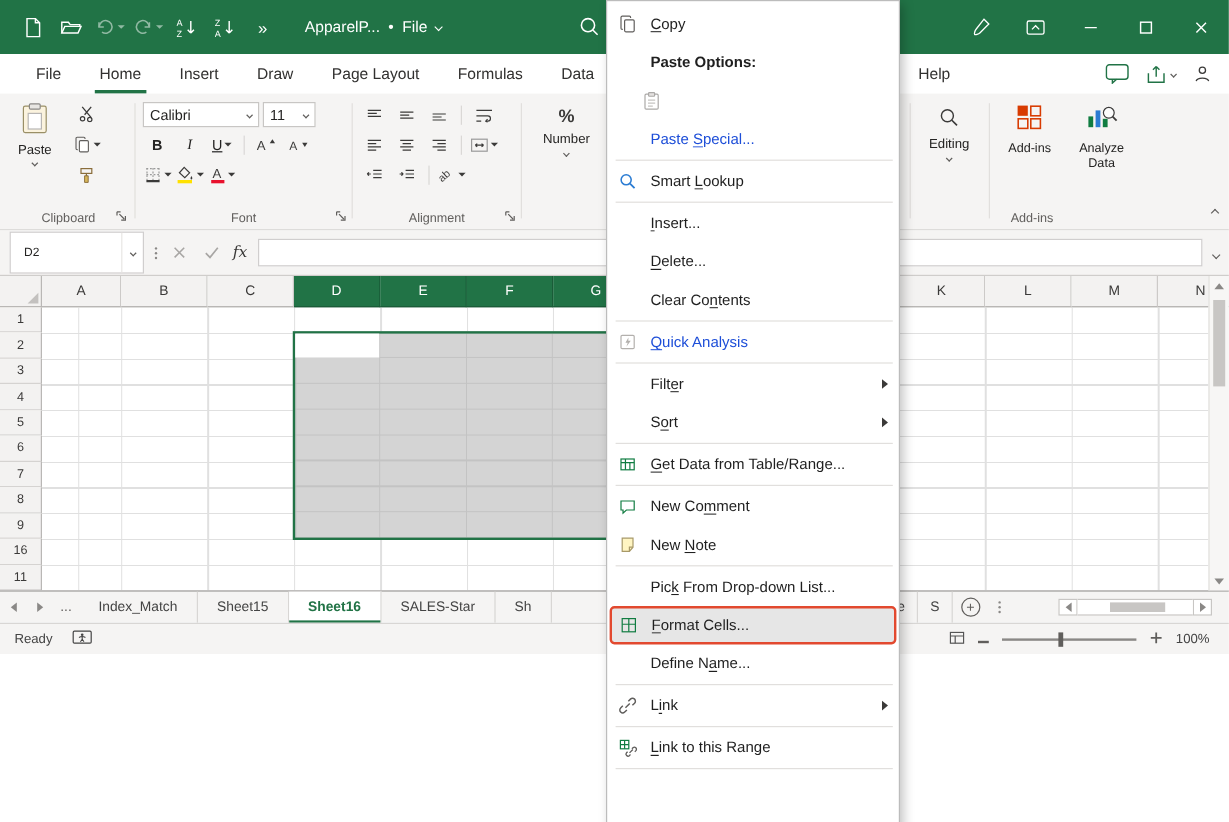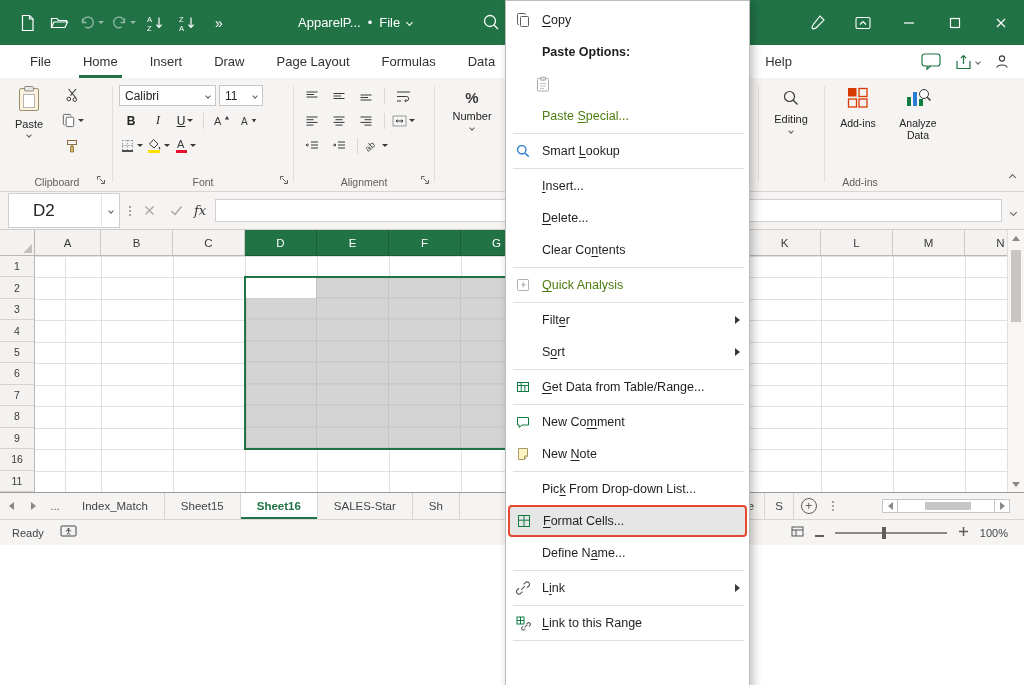--- a/index.html
+++ b/index.html
@@ -6,21 +6,21 @@
 html,body{width:1024px;height:685px;overflow:hidden;background:#fff;
   font-family:"Liberation Sans",sans-serif;color:#252423;font-size:12px}
 #app{position:absolute;inset:0;width:1024px;height:685px}
 
 
 .titlebar{position:absolute;left:0;top:0;width:100%;height:45px;background:#217346;display:flex;align-items:center}
 .qat{display:flex;align-items:center;gap:2px;padding-left:12px}
 .qat-btn{display:inline-flex;align-items:center;justify-content:center;min-width:30px;height:30px;gap:2px}
 .qat-btn.disabled{opacity:.5}
 .qat-glyph{font-size:14px;color:#fff}
-.title-group{display:flex;align-items:center;gap:7px;color:#fff;font-size:13px;margin-left:64px;white-space:nowrap}
+.title-group{display:flex;align-items:center;gap:7px;color:#fff;font-size:13px;margin-left:20px;white-space:nowrap}
 .search-part{position:absolute;left:482px;top:13px}
 .tb-right{position:absolute;right:0;top:0;height:45px;display:flex;align-items:center}
 .tb-btn{width:46px;height:45px;display:inline-flex;align-items:center;justify-content:center}
 
 
 .tabrow{position:absolute;top:45px;left:0;width:100%;height:33px;background:#fff;display:flex;align-items:stretch}
 #ribbon-tabs{display:flex;padding-left:14px}
 .rtab{display:inline-flex;align-items:center;height:100%;padding:0 16px;font-size:13px;color:#323130;position:relative;white-space:nowrap}
 .rtab.active::after{content:"";position:absolute;left:12px;right:12px;bottom:0;height:3px;background:#217346}
 .rtab.gap{margin-left:238px}
@@ -45,21 +45,21 @@
 .combo.fname{width:97px}
 .combo.fsize{width:44px}
 .vdiv{width:1px;height:16px;background:#DAD8D6;margin:0 3px}
 .collapsed-btn{display:flex;flex-direction:column;align-items:center;gap:4px;padding-top:11px;width:100%;font-size:11px;color:#252423}
 .pct{font-size:15px;font-weight:bold;color:#3b3a39}
 .big-icon-btn{display:flex;flex-direction:column;align-items:center;gap:4px;padding-top:8px;font-size:10.5px;color:#252423;width:60px;text-align:center;line-height:1.2}
 .ribbon-collapse{position:absolute;right:9px;bottom:8px}
 
 
 .formula-bar{position:absolute;top:192px;left:0;width:100%;height:38px;background:#F5F4F3;display:flex;align-items:center;padding:0 8px;gap:9px;border-bottom:1px solid #CFCDCB}
-.name-box{width:112px;height:35px;background:#fff;border:1px solid #D0CECE;display:flex;align-items:center;padding-left:24px;font-size:17px}
+.name-box{width:112px;height:35px;background:#fff;border:1px solid #D0CECE;display:flex;align-items:center;padding-left:11px;font-size:10px}
 .nb-chev{margin-left:auto;border-left:1px solid #E8E6E4;height:100%;width:18px;display:flex;align-items:center;justify-content:center}
 .fb-dots{display:flex;flex-direction:column;gap:2px}
 .fb-dots i{width:2px;height:2px;border-radius:50%;background:#8A8886;display:block}
 .fb-btn{display:inline-flex;align-items:center;justify-content:center;width:18px}
 .fx{font-family:"DejaVu Serif",serif;font-style:italic;font-size:13px;color:#3b3a39;width:auto}
 .formula-input{flex:1;height:23px;background:#fff;border:1px solid #D0CECE}
 
 
 #grid{position:absolute;top:230px;left:0;width:100%;height:262px;background:#fff}
 .corner{position:absolute;left:0;top:0;width:35px;height:26px;background:#F3F2F1;border-right:1px solid #B9B7B5;border-bottom:1px solid #B9B7B5;z-index:1}
@@ -109,21 +109,21 @@
 .zoom-track{width:112px;height:2px;background:#8A8886;position:relative}
 .zoom-thumb{position:absolute;left:42%;top:-5px;width:4px;height:12px;background:#605E5C}
 .minus-glyph{display:inline-block;width:9px;height:2px;background:#605E5C}
 
 
 .menu{position:absolute;left:505px;top:0;width:245px;height:692px;background:#fff;border:1px solid #BCBCBC;box-shadow:3px 3px 9px rgba(0,0,0,.25);z-index:50;padding:3px 0;display:flex;flex-direction:column}
 .mi{display:flex;align-items:center;height:32px;flex:0 0 32px;padding:0 9px 0 7px;gap:9px;font-size:12.5px;color:#1F1F1F}
 .mi-icon{width:20px;height:18px;display:inline-flex;align-items:center;justify-content:center;flex:0 0 20px}
 .mi-label{flex:1;white-space:nowrap;overflow:hidden}
 .mi.bold .mi-label{font-weight:bold}
-.mi.disabled{color:#4d7c0f}
+.mi.disabled{color:#1d4ed8}
 .mi.icon-only{padding-left:27px}
 .mi.hl{background:#E6E6E6;border:2px solid #E2492F;border-radius:4px;margin:0 2px;padding-left:4px;flex-basis:32px}
 .msep{height:1px;background:#E1DFDD;margin:1px 5px 1px 7px;flex:0 0 1px}
 .subarrow{width:0;height:0;border-left:5px solid #3b3a39;border-top:4.5px solid transparent;border-bottom:4.5px solid transparent}
 .mi u{text-underline-offset:2px}
 
 
 .chev{display:inline-block;width:5px;height:5px;border-right:1.4px solid #605E5C;border-bottom:1.4px solid #605E5C;transform:rotate(45deg)}
 .chev.white{border-color:#fff}
 .chev.xs{width:4px;height:4px}

